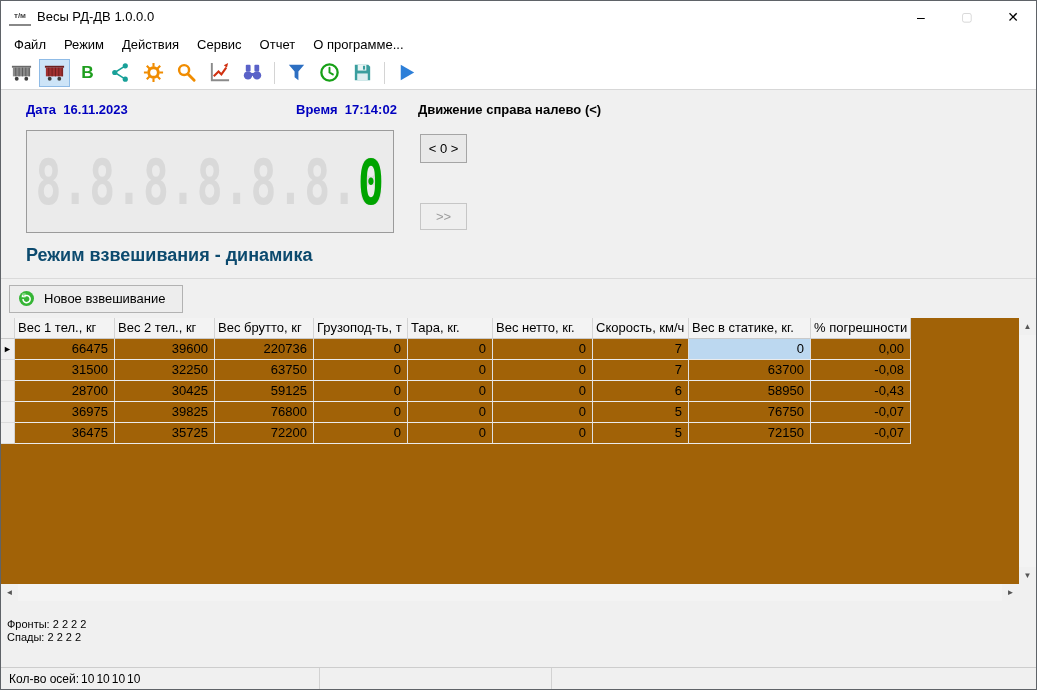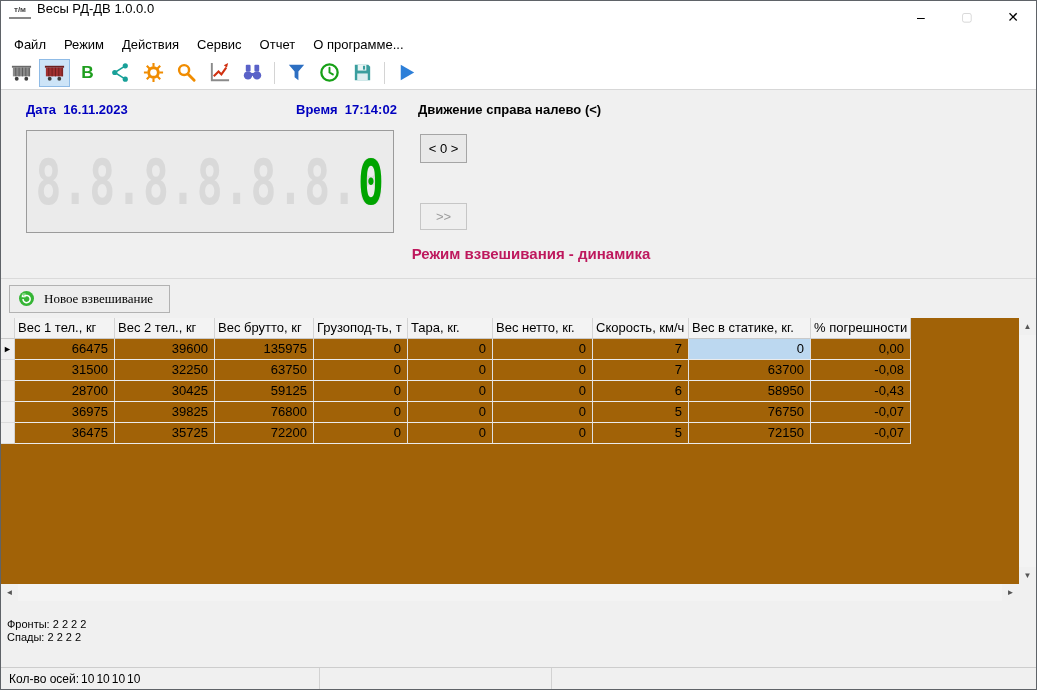--- a/index.html
+++ b/index.html
@@ -12,21 +12,21 @@
   }
   .window {
     width: 1037px; height: 690px;
     border: 1px solid #5f6368;
     display: flex; flex-direction: column;
     background: #f0f0f0;
   }
   
   .titlebar {
     height: 31px; background: #ffffff;
-    display: flex; 
+    display: flex; align-items: center;
     padding-left: 8px; flex: none;
   }
   .app-icon {
     width: 22px; height: 18px; margin-right: 6px;
     font-size: 8px; font-weight: bold; color: #444;
     display: flex; align-items: center; justify-content: center;
     border-bottom: 2px solid #888;
   }
   .title-text { font-size: 13px; }
   .win-controls { margin-left: auto; display: flex; height: 100%; }
@@ -88,31 +88,31 @@
     padding: 4px 0 3px;
   }
   .zero-btn {
     height: 29px; border: 1px solid #a5a5a5; background: #e9e9e9;
     font-size: 13px; font-family: inherit; cursor: default;
   }
   .ff-btn {
     height: 27px; border: 1px solid #c6c6c6; background: #efefef;
     color: #9c9c9c; font-size: 13px; font-family: inherit; cursor: default;
   }
-  .mode-text { margin-top: 12px; font-size: 15px; font-weight: bold; color: #be185d; text-align: center; }
+  .mode-text { margin-top: 12px; font-size: 18px; font-weight: bold; color: #0c4a6e; }
   
   .action-strip {
     height: 40px; border-top: 1px solid #dadada; background: #f0f0f0;
     display: flex; align-items: center; padding-left: 8px; flex: none;
   }
   .new-weigh-btn {
     height: 28px; padding: 0 16px 0 8px;
     display: flex; align-items: center; gap: 9px;
     background: #ededed; border: 1px solid #b2b2b2;
-    font-size: 13px; font-family: Liberation Serif, serif; cursor: default;
+    font-size: 13px; font-family: Liberation Sans, sans-serif; cursor: default;
   }
   
   .table-area { flex: 1; position: relative; background: #f0f0f0; }
   .grid-viewport {
     position: absolute; left: 0; top: 0; right: 17px; bottom: 17px;
     background: #a16207; overflow: hidden;
   }
   .grid-row {
     display: grid;
     grid-template-columns: 14px 100px 100px 99px 94px 85px 100px 96px 122px 100px;
@@ -323,21 +323,21 @@
         <div class="cell hcell">Вес нетто, кг.</div>
         <div class="cell hcell">Скорость, км/ч</div>
         <div class="cell hcell">Вес в статике, кг.</div>
         <div class="cell hcell">% погрешности</div>
       </div>
       <div>
           <div class="grid-row">
             <div class="cell selcell">►</div>
             <div class="cell num">66475</div>
             <div class="cell num">39600</div>
-            <div class="cell num">135975</div>
+            <div class="cell num">220736</div>
             <div class="cell num">0</div>
             <div class="cell num">0</div>
             <div class="cell num">0</div>
             <div class="cell num">7</div>
             <div class="cell num selected">0</div>
             <div class="cell num">0,00</div>
           </div>
           <div class="grid-row">
             <div class="cell selcell"></div>
             <div class="cell num">31500</div>

